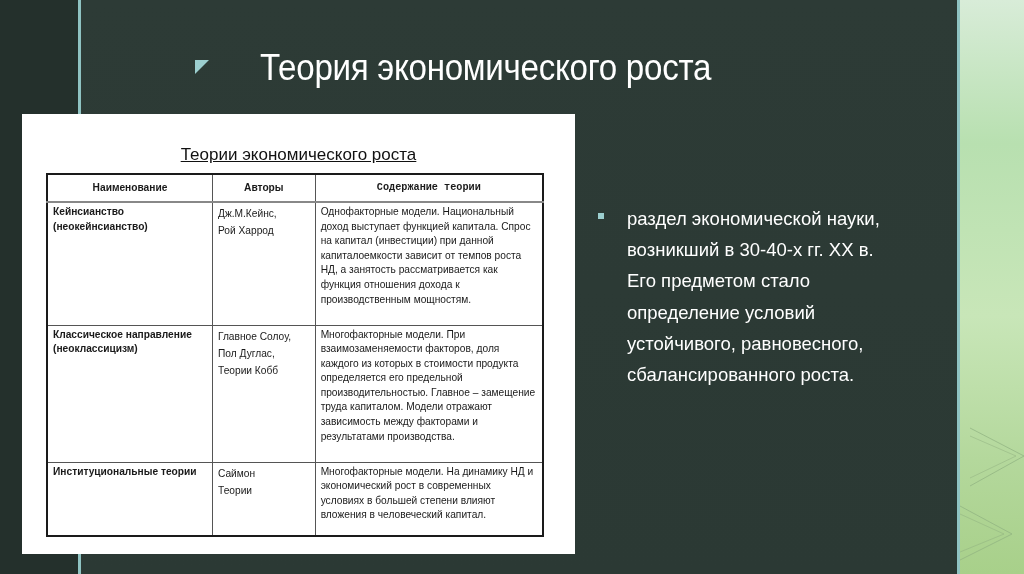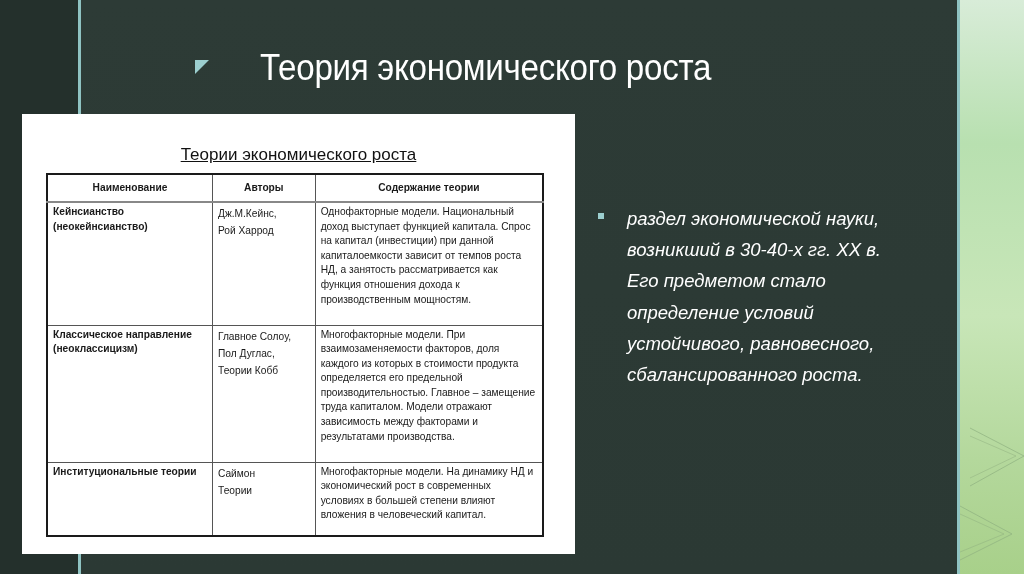--- a/index.html
+++ b/index.html
@@ -62,38 +62,38 @@
     vertical-align: top;
     padding: 2px 5px 2px 5px;
     text-align: left;
   }
   table.theories th {
     font-weight: bold; text-align: center; height: 28px; vertical-align: middle;
     border-bottom: 2px solid #888;
   }
   .col-name { width: 166px; }
   .col-auth { width: 103px; }
-  .col-cont { width: 229px; }
+  .col-cont { width: 229px; font-family: Liberation Mono, monospace; }
   td.name { font-weight: bold; }
   td.auth span { display: block; line-height: 17px; }
   .row-1 td { height: 123px; }
   .row-2 td { height: 137px; }
   .row-3 td { height: 74px; }
   b.lead { font-weight: normal; }
 
   .bullet-block {
     position: absolute; left: 598px; top: 203px; width: 300px;
   }
   .bullet-marker {
     position: absolute; left: 0; top: 10px; width: 6px; height: 6px;
     background: #9ccfcf;
   }
   .bullet-text {
     position: absolute; left: 29px; top: 0; width: 260px;
-    font-size: 18.5px; line-height: 31.2px; color: #ffffff; font-style: italic;
+    font-size: 18.5px; line-height: 31.2px; color: #ffffff;
   }
 </style>
 </head>
 <body>
 
 <div class="left-band"></div>
 <div class="left-rule"></div>
 <div class="main-bg"></div>
 <div class="right-rule"></div>
 <div class="right-panel">

